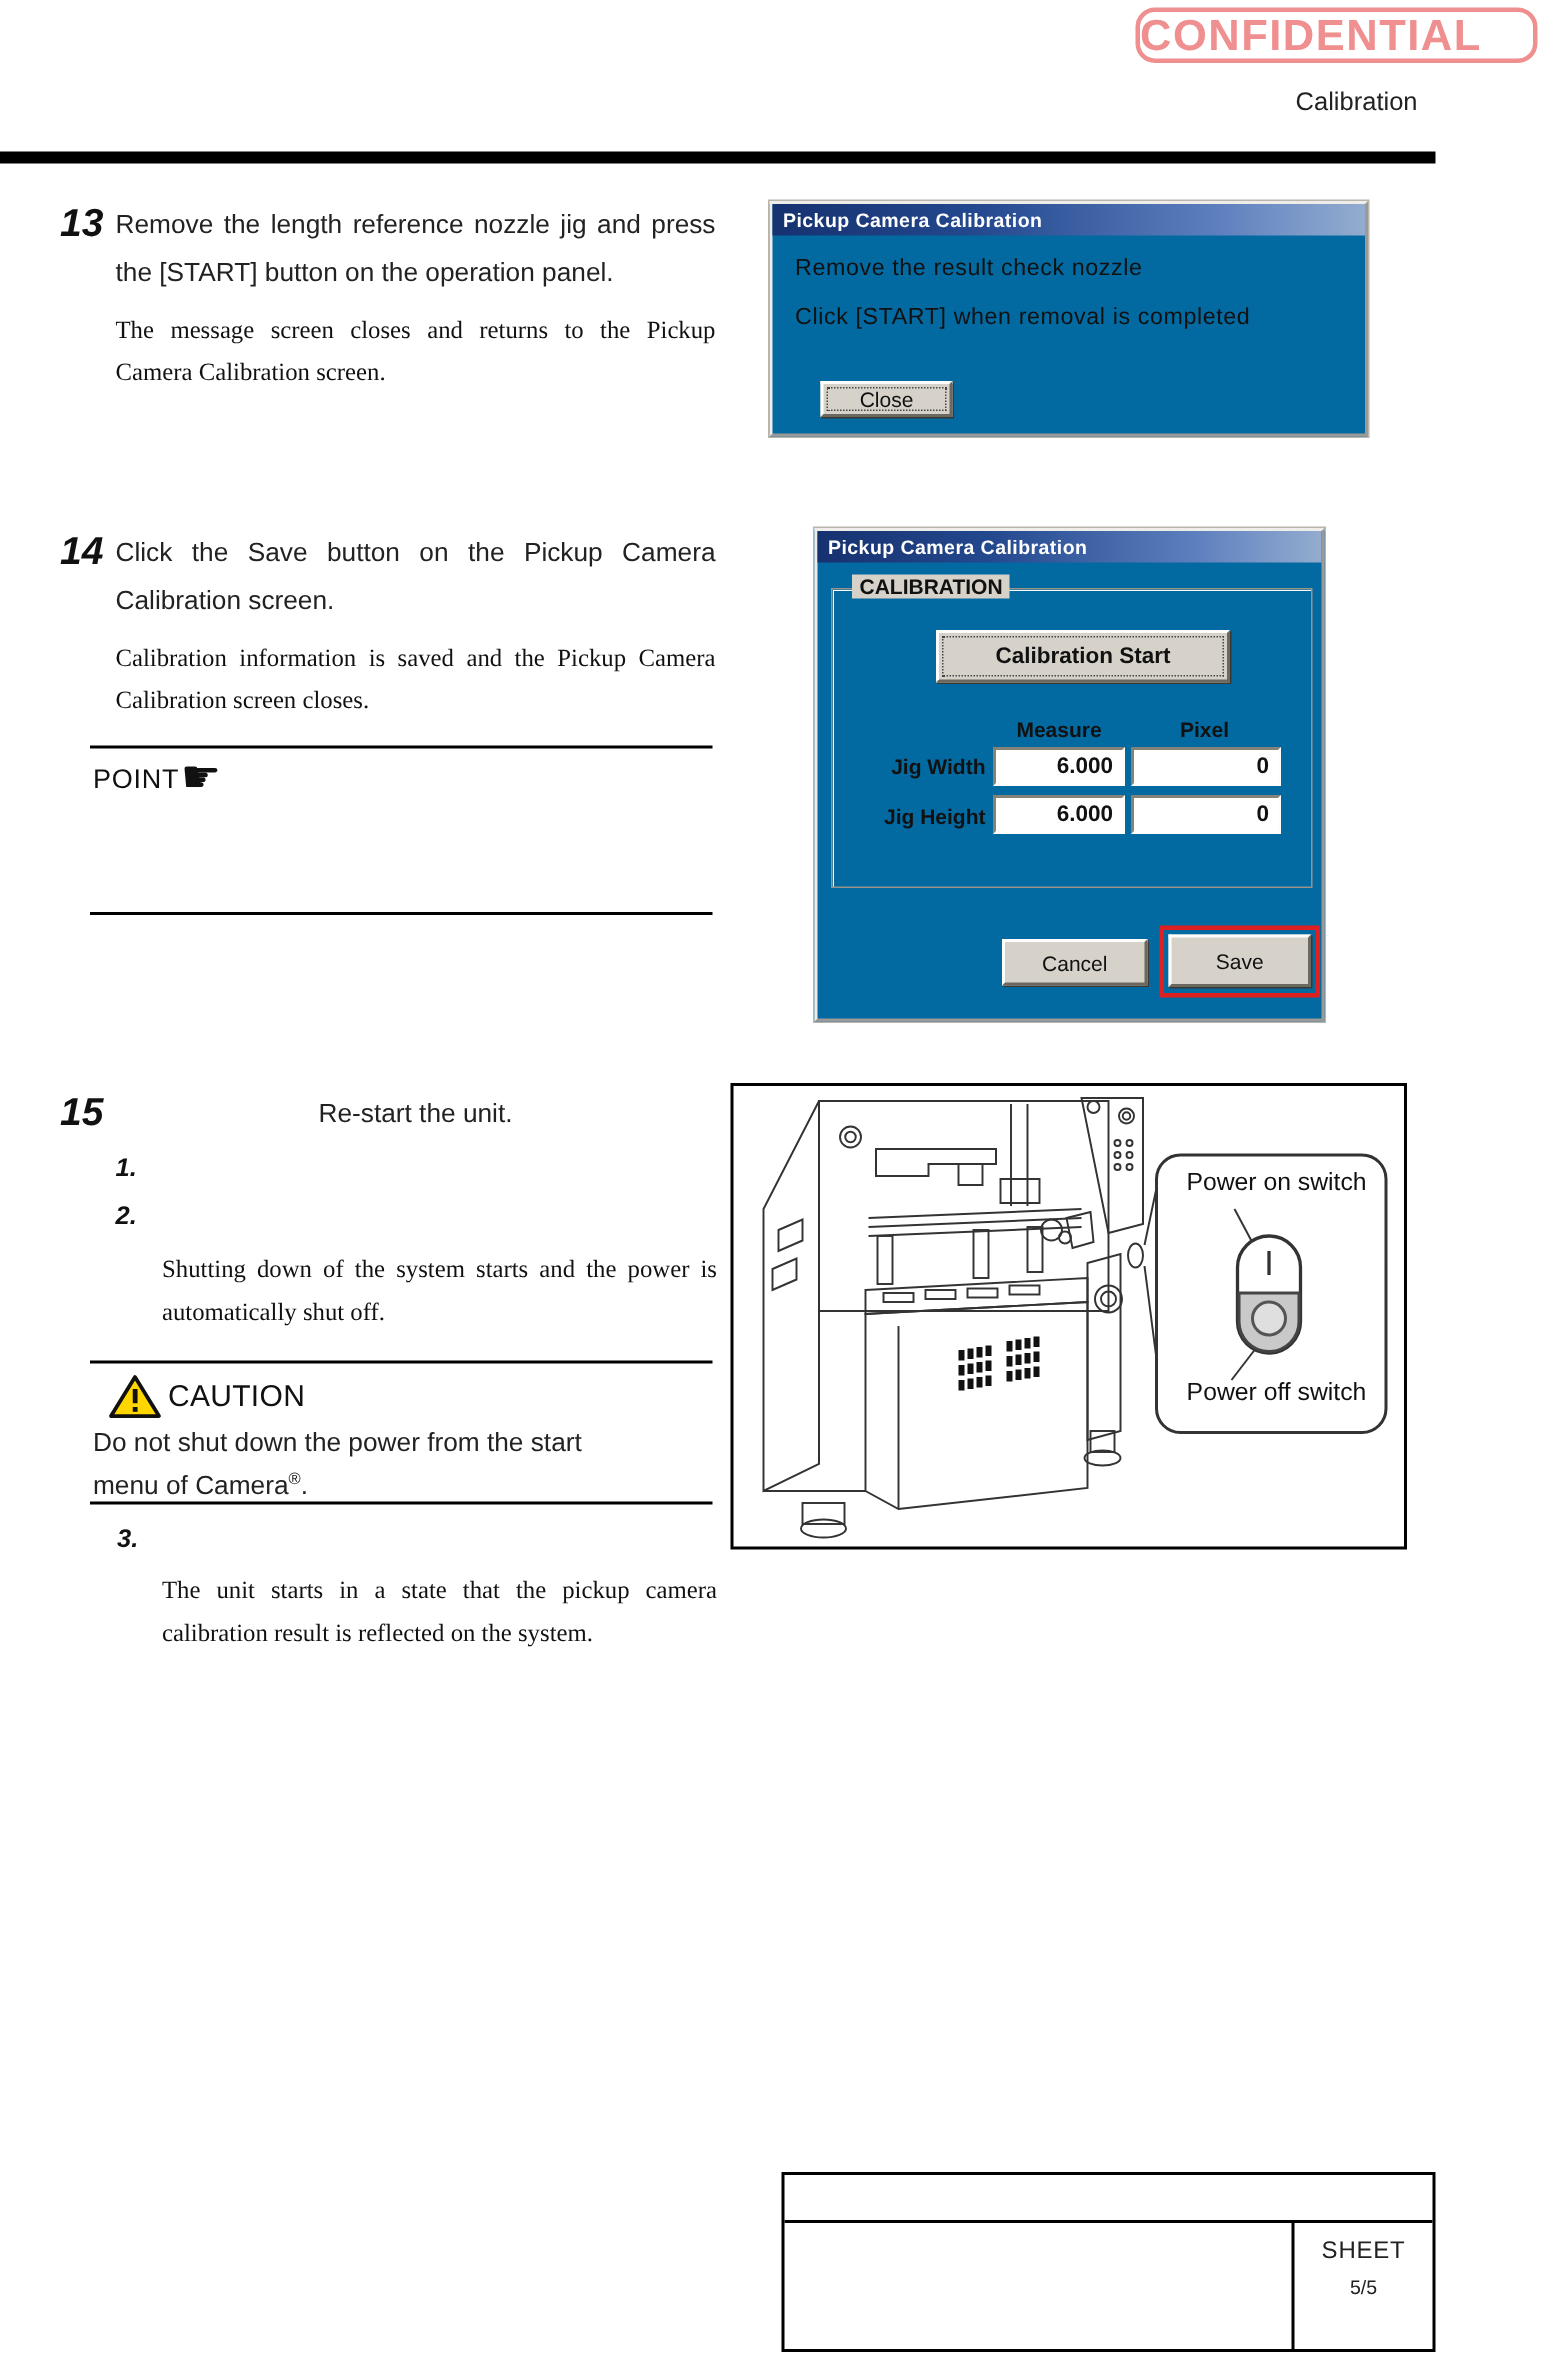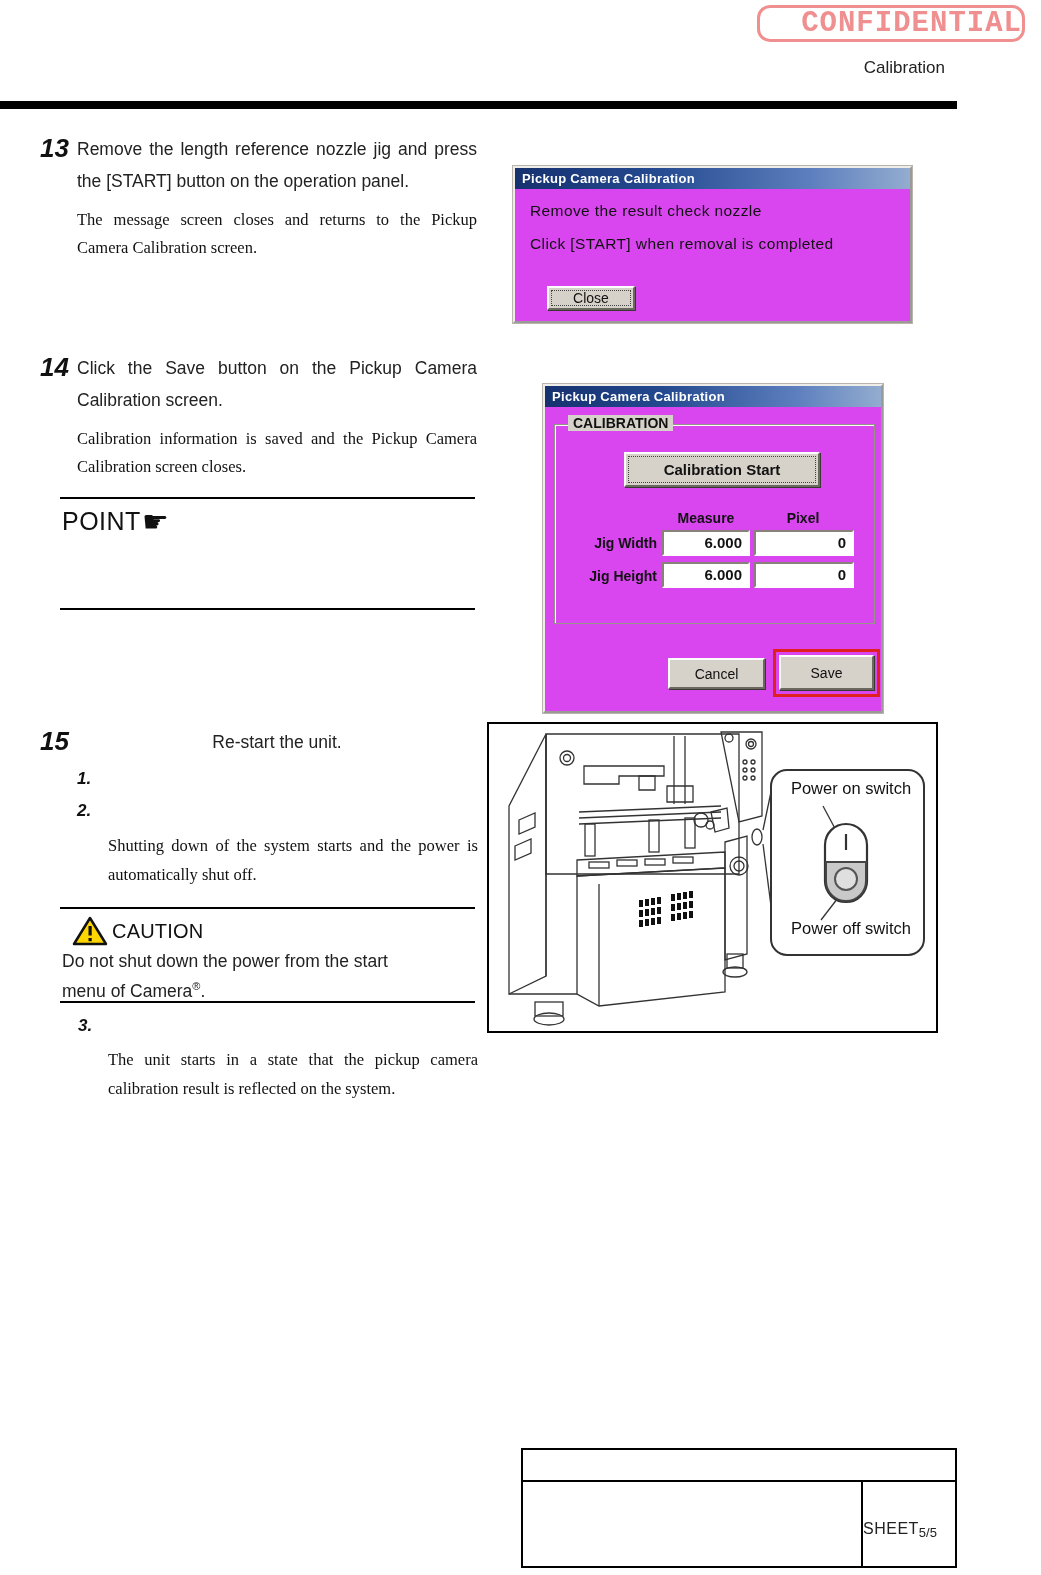--- a/index.html
+++ b/index.html
@@ -2,50 +2,50 @@
 <html><head>
 <meta charset="utf-8">
 <style>
   * { margin:0; padding:0; box-sizing:border-box; }
   html,body { width:1041px; height:1575px; background:#ffffff; font-family:"Liberation Sans", sans-serif; color:#1a1a1a; }
   #page { position:relative; width:1041px; height:1575px; background:#fff; overflow:hidden; }
 
   
   .stamp { position:absolute; left:757px; top:5px; width:268px; height:37px;
            border:3px solid #ef8f8f; border-radius:13px; color:#ef8f8f;
-           font-size:29px; font-weight:600; letter-spacing:1px; text-align:right; line-height:32px;font-family:Liberation Mono, monospace; }
+           font-size:29px; font-weight:600; letter-spacing:1px; text-align:left; line-height:32px; }
   .page-header { position:absolute; top:58px; right:96px; font-size:17px; color:#222; }
   .header-rule { position:absolute; left:0; top:101px; width:957px; height:8px; background:#000; }
 
   
   .step { position:absolute; left:40px; width:437px; }
   .step-num { position:absolute; left:0; top:0; font-size:26px; font-weight:bold; font-style:italic; color:#111; }
   .step-instr { margin-left:37px; width:400px; font-size:17.5px; line-height:32px; text-align:justify; color:#222; }
   .step-result { margin-left:37px; width:400px; margin-top:9px; font-family:"Liberation Serif", serif;
                  font-size:16.5px; line-height:28px; text-align:justify; color:#111; }
   .substep-num { font-size:17px; font-weight:bold; font-style:italic; color:#111; }
   .substep-result { font-family:"Liberation Serif", serif; font-size:16.5px; line-height:29px; text-align:justify; color:#111; }
 
   
   .point-box { position:absolute; left:60px; top:497px; width:415px; height:113px;
                border-top:2px solid #000; border-bottom:2px solid #000; }
   .point-label-row { display:flex; align-items:center; margin:8px 0 0 2px; }
-  .point-text { font-size:25px; letter-spacing:0.5px; color:#111; }
+  .point-text { font-size:18px; letter-spacing:0.5px; color:#111; }
   .point-hand { font-size:30px; line-height:24px; margin-left:1px; color:#111; }
 
   
   .caution-box { position:absolute; left:60px; top:890px; width:415px; height:96px;
                  border-top:2px solid #000; border-bottom:2px solid #000;margin-top:17px; }
   .caution-head { display:flex; align-items:center; margin:6px 0 2px 12px; }
   .caution-word { font-size:20px; color:#111; margin-left:4px; letter-spacing:0.2px; }
   .caution-text { margin-left:2px; font-size:17.5px; line-height:25px; text-align:justify; color:#222; }
   .caution-text sup { font-size:11px; }
 
   
-  .win-dialog { position:absolute; background:#d946ef; border:2px outset #efede9; box-shadow:0 0 0 1px #b9b5ad;margin-top:32px; }
+  .win-dialog { position:absolute; background:#0369a1; border:2px outset #efede9; box-shadow:0 0 0 1px #b9b5ad; }
   .win-titlebar { height:21px; background:linear-gradient(90deg,#16316f 0%, #24498f 35%, #5d7fbe 75%, #93accf 100%);
                   color:#fff; font-weight:bold; font-size:13px; line-height:21px; padding-left:7px; letter-spacing:0.3px; }
   .win-btn { position:absolute; background:#d6d2ca; color:#111; text-align:center;
              border-top:2px solid #fdfdfb; border-left:2px solid #fdfdfb;
              border-right:2px solid #6b6860; border-bottom:2px solid #6b6860;
              box-shadow:1px 1px 0 #3a3833; font-size:14px; }
   .win-btn.focus { outline:1px dotted #444; outline-offset:-5px; }
   .sunken-field { position:absolute; background:#fff; text-align:right; font-size:15px; font-weight:bold;
                   border:2px solid; border-color:#868278 #fdfdfb #fdfdfb #868278; padding-right:6px; color:#111; }
   .group-box { position:absolute; border:1px solid #989389; box-shadow:inset 1px 1px 0 #fbfaf7; }
@@ -57,21 +57,21 @@
 
   
   .figure-box { position:absolute; left:487px; top:722px; width:451px; height:311px; border:2px solid #000; background:#fff; }
   .fig-label { position:absolute; font-size:16.5px; color:#111; text-align:center; width:140px; }
 
   
   .sheet-table { position:absolute; left:521px; top:1448px; width:436px; height:120px; border:2px solid #000; }
   .sheet-row1 { height:32px; border-bottom:2px solid #000; }
   .sheet-row2 { display:flex; height:84px; }
   .sheet-cell-main { flex:1; }
-  .sheet-cell-right { width:94px; border-left:2px solid #000; display:flex; flex-direction:row; align-items:center; padding-top:10px; }
+  .sheet-cell-right { width:94px; border-left:2px solid #000; display:flex; flex-direction:column; align-items:center; padding-top:10px; }
   .sheet-word { font-size:16px; color:#222; letter-spacing:0.5px; }
   .sheet-num { font-size:13px; color:#222; margin-top:7px; }
 </style>
 </head>
 <body>
 
 <div id="page">
 
   <div class="stamp">CONFIDENTIAL</div>
   <div class="page-header">Calibration</div>

